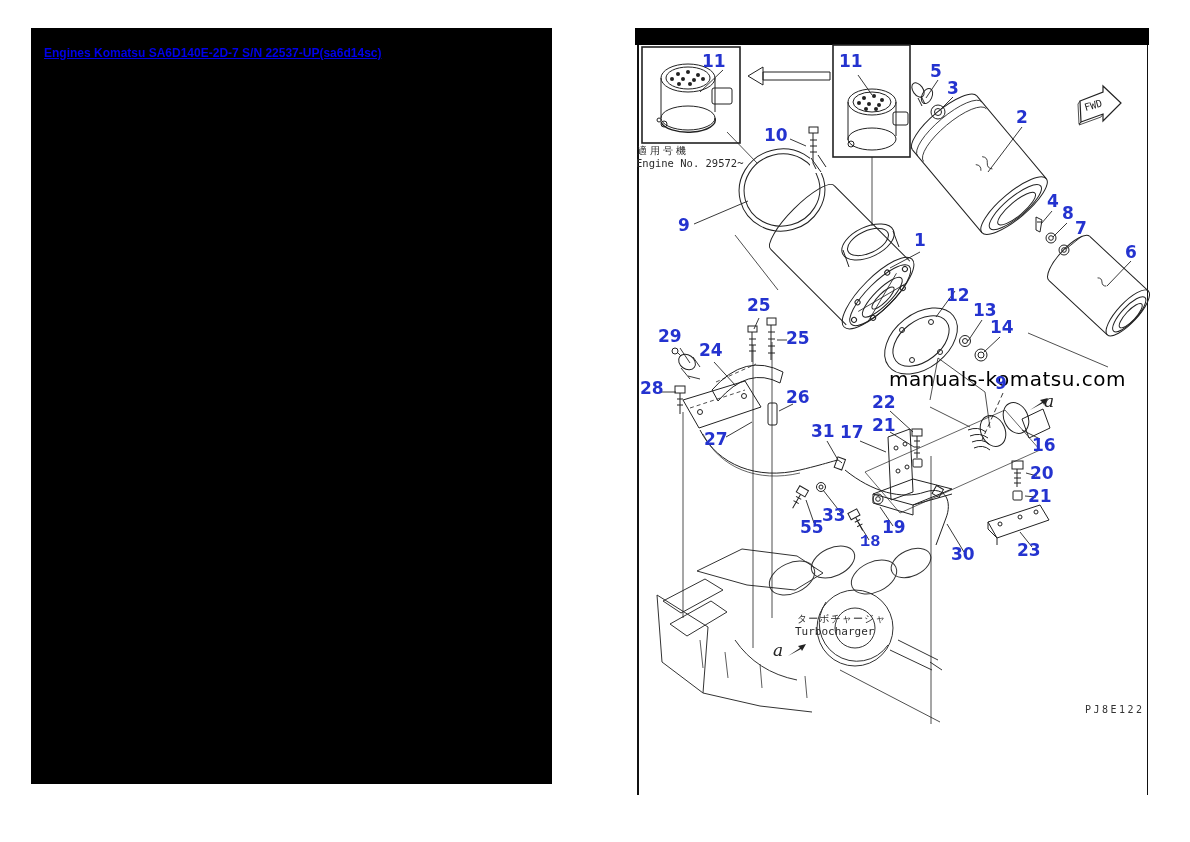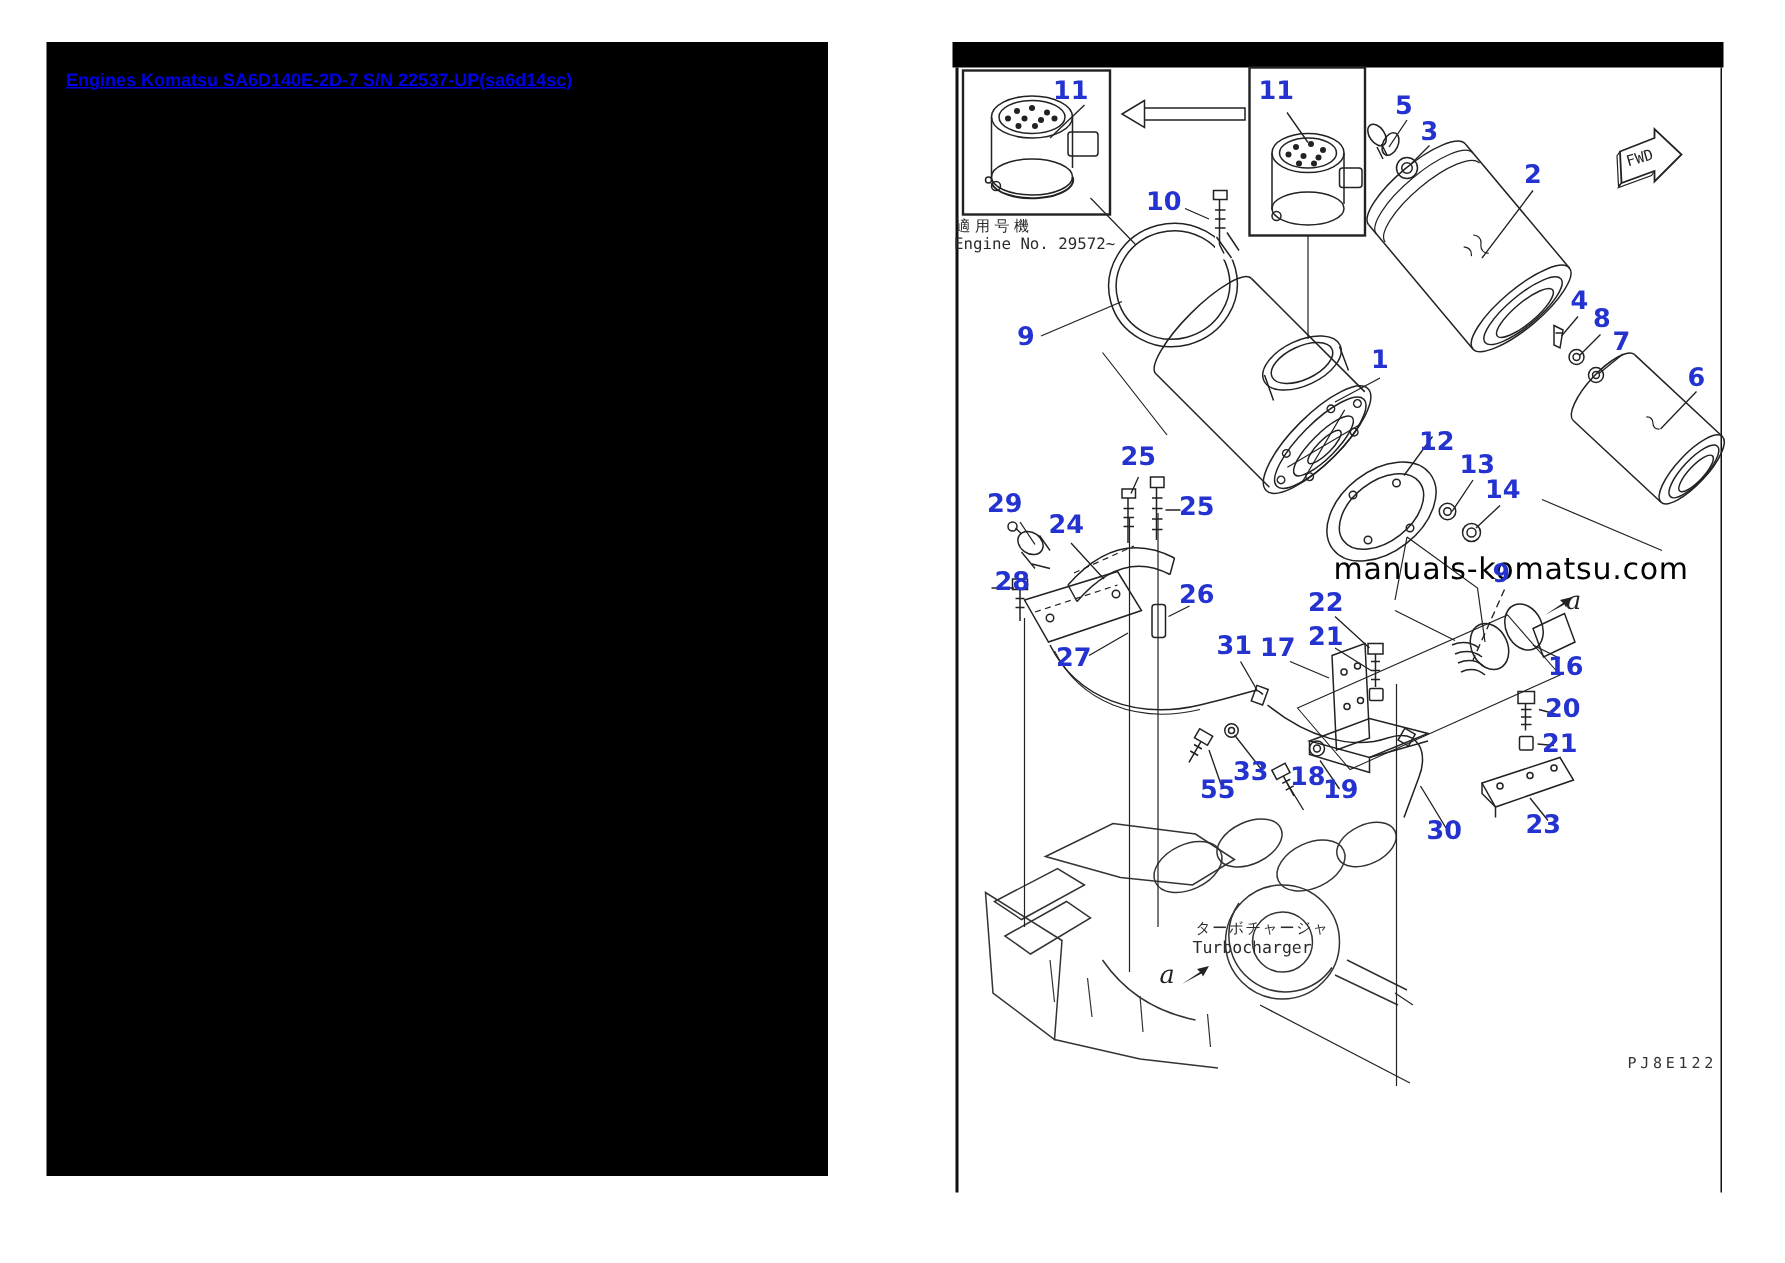--- a/index.html
+++ b/index.html
@@ -352,30 +352,30 @@
   <div class="co" style="left:1075px;top:220px;">7</div>
   <div class="co" style="left:1125px;top:244px;">6</div>
   <div class="co" style="left:946px;top:272px;margin-top:15px;">12</div>
   <div class="co" style="left:973px;top:302px;">13</div>
   <div class="co" style="left:990px;top:319px;">14</div>
   <div class="co" style="left:995px;top:375px;">9</div>
   <div class="co" style="left:747px;top:297px;">25</div>
   <div class="co" style="left:786px;top:330px;">25</div>
   <div class="co" style="left:658px;top:328px;">29</div>
   <div class="co" style="left:699px;top:342px;">24</div>
-  <div class="co" style="left:640px;top:380px;padding-left:23px;">28</div>
+  <div class="co" style="left:640px;top:380px;">28</div>
   <div class="co" style="left:786px;top:389px;">26</div>
   <div class="co" style="left:704px;top:431px;">27</div>
   <div class="co" style="left:872px;top:394px;">22</div>
   <div class="co" style="left:872px;top:417px;">21</div>
   <div class="co" style="left:811px;top:423px;">31</div>
   <div class="co" style="left:840px;top:424px;">17</div>
   <div class="co" style="left:1032px;top:437px;">16</div>
   <div class="co" style="left:1030px;top:465px;">20</div>
   <div class="co" style="left:1028px;top:488px;">21</div>
   <div class="co" style="left:800px;top:519px;">55</div>
   <div class="co" style="left:822px;top:507px;">33</div>
   <div class="co" style="left:882px;top:519px;">19</div>
-  <div class="co" style="left:860px;top:510px;">18</div>
+  <div class="co" style="left:860px;top:533px;font-family:Liberation Mono, monospace;">18</div>
   <div class="co" style="left:951px;top:546px;">30</div>
   <div class="co" style="left:1017px;top:542px;">23</div>
 
 </div>
 
 </body></html>

